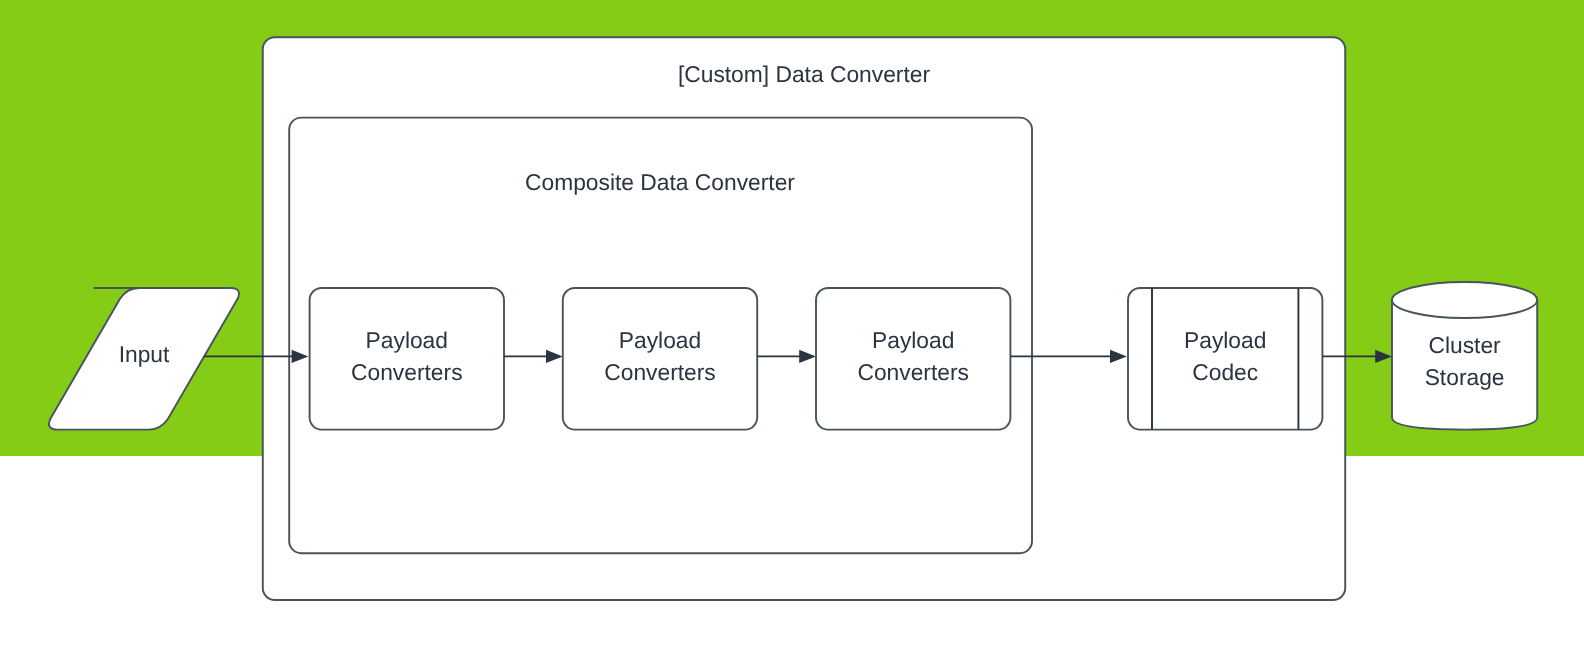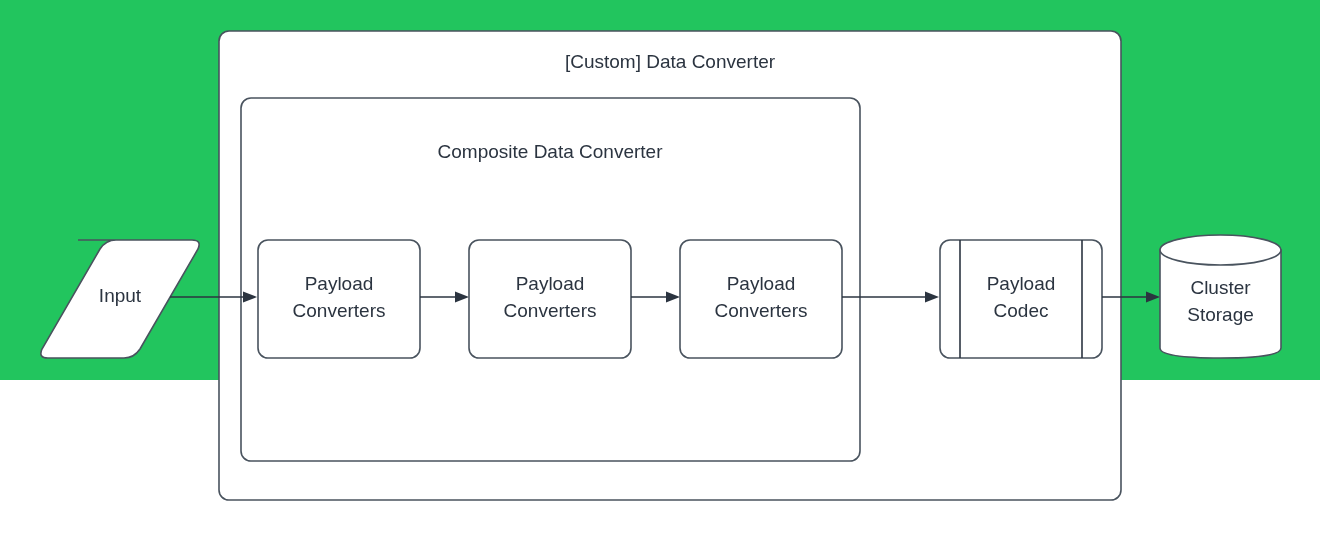--- a/index.html
+++ b/index.html
@@ -11,21 +11,21 @@
     width: 1320px;
     height: 540px;
     font-family: "Liberation Sans", sans-serif;
     color: #2b3440;
     overflow: hidden;
   }
   #canvas {
     position: relative;
     width: 1320px;
     height: 380px;
-    background: #22c55e;
+    background: #84cc16;
   }
   #diagram-svg {
     position: absolute;
     left: 0;
     top: 0;
     width: 1320px;
     height: 540px;
   }
   .shape-box    { fill: #ffffff; stroke: #49535e; stroke-width: 1.6; }
   .bar-line     { stroke: #2b3440; stroke-width: 1.6; fill: none; }

